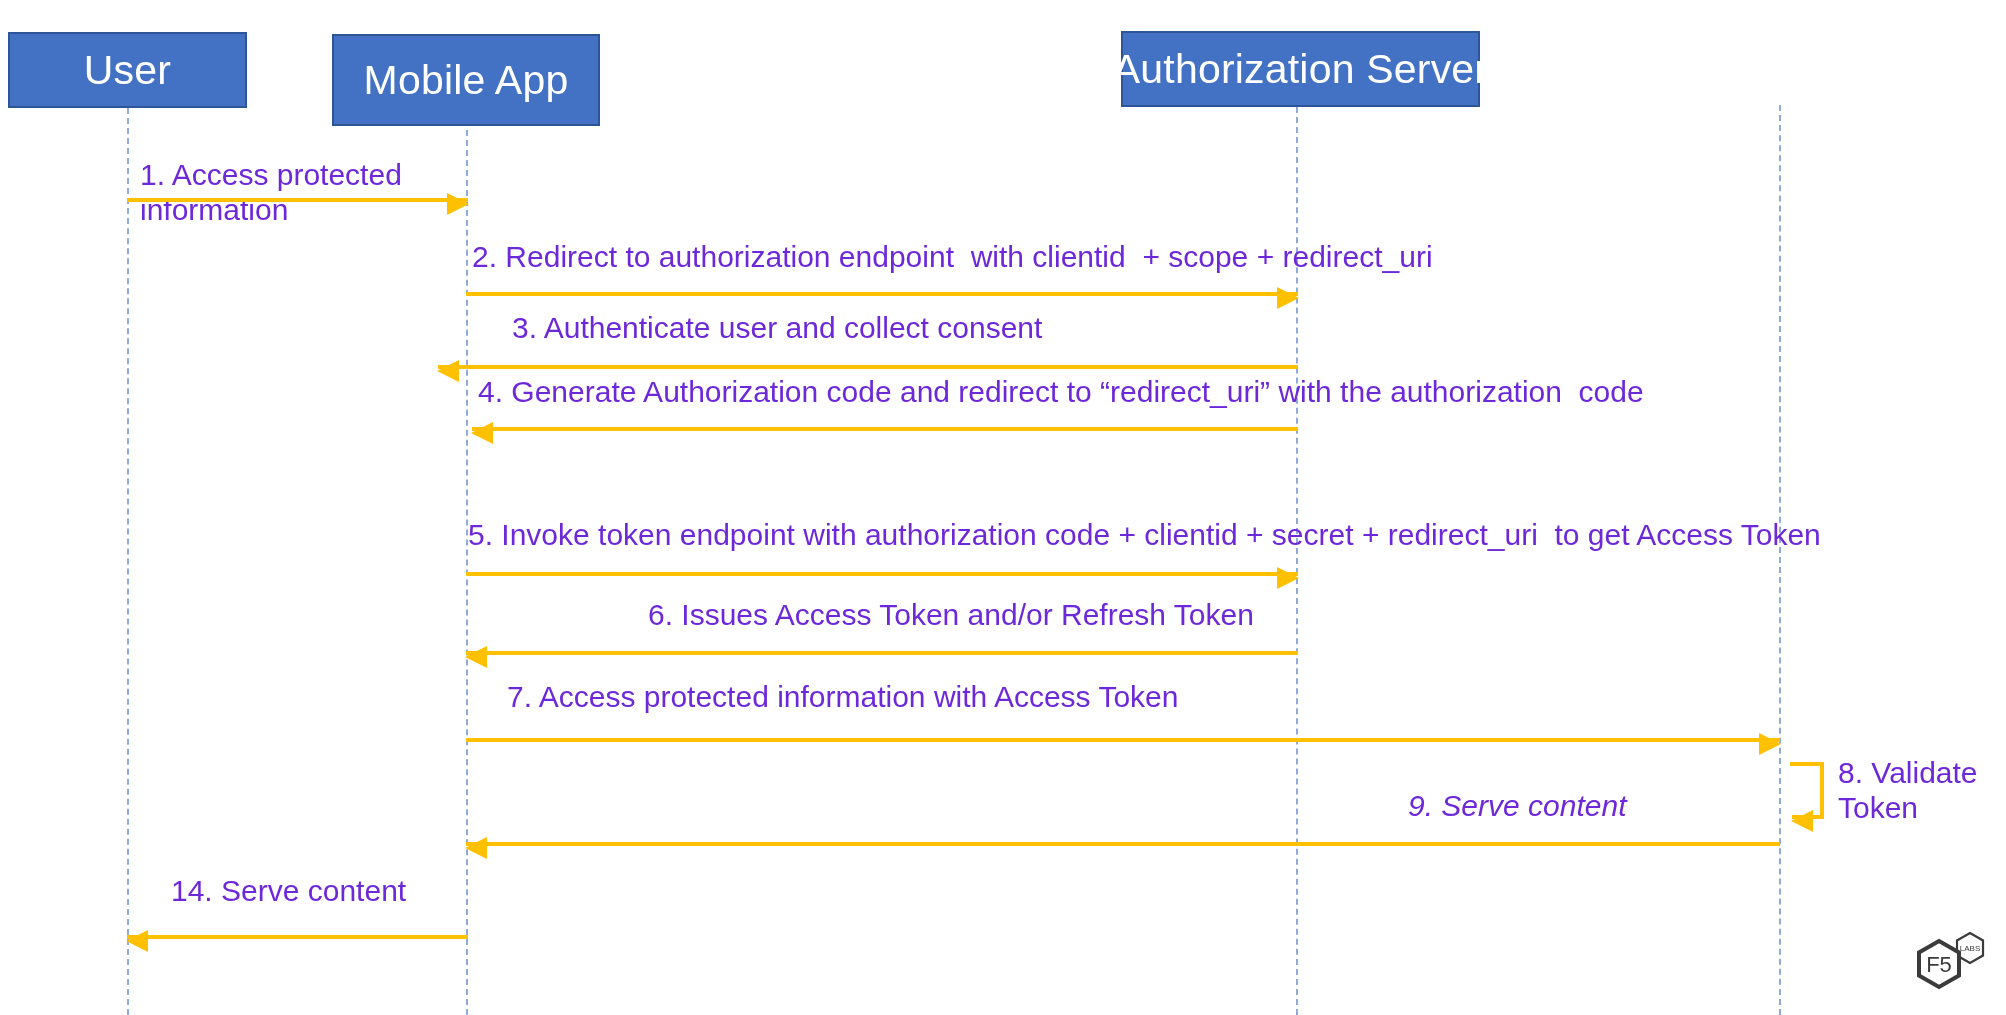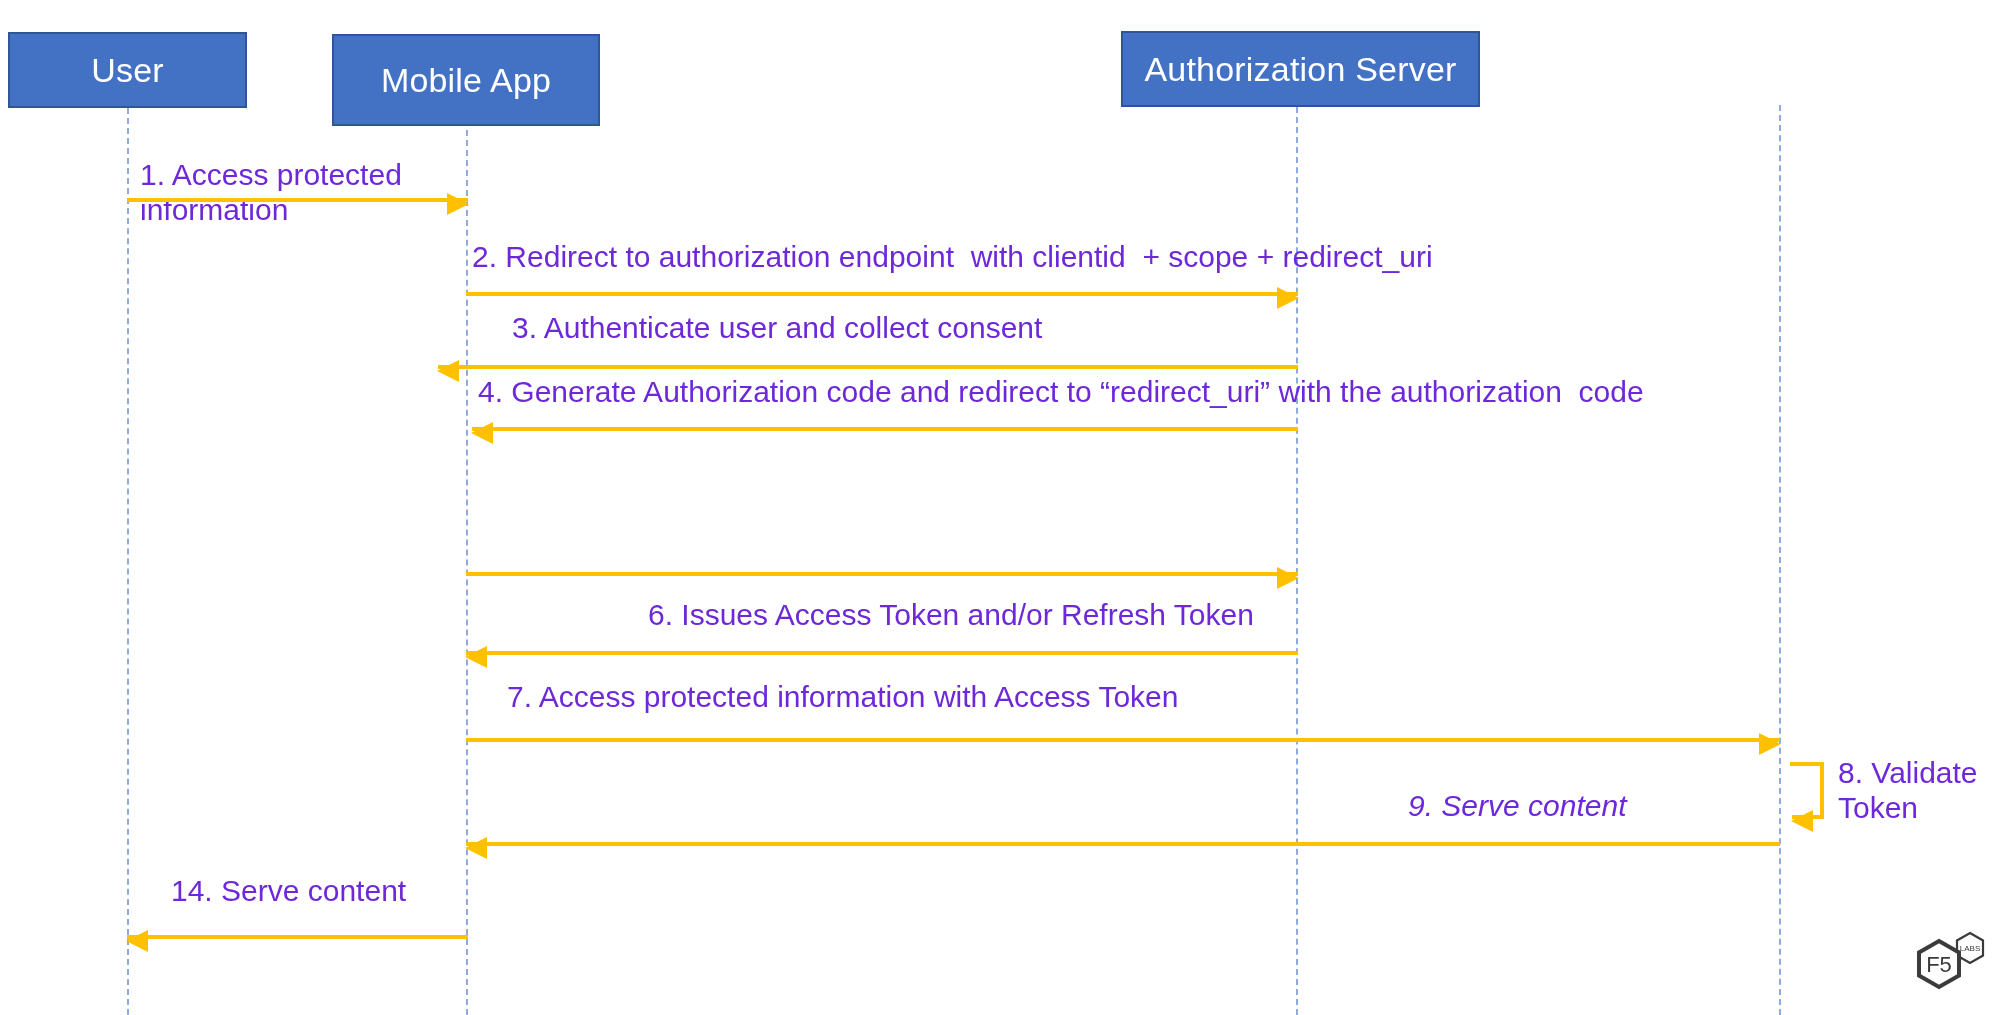--- a/index.html
+++ b/index.html
@@ -24,21 +24,21 @@
     position: absolute;
     box-sizing: border-box;
     background: #4372C4;
     border: 2px solid #2E5597;
     display: flex;
     align-items: center;
     justify-content: center;
   }
   .participant-label {
     color: #ffffff;
-    font-size: 34px;
+    font-size: 41px;
     font-weight: 400;
     letter-spacing: 0.2px;
     white-space: nowrap;
     line-height: 1;
   }
 
   
   .lifeline {
     position: absolute;
     width: 0;
@@ -141,20 +141,21 @@
   <div class="msg-label" style="left:512px; top:311px;">3. Authenticate user and collect consent</div>
   <div class="message" style="left:438px; top:365px; width:860px;">
     <span class="arrowhead left"></span>
   </div>
 
   <div class="msg-label" style="left:478px; top:375px;">4. Generate Authorization code and redirect to “redirect_uri” with the authorization  code</div>
   <div class="message" style="left:472px; top:427px; width:826px;">
     <span class="arrowhead left"></span>
   </div>
 
+  <div class="msg-label" style="left:468px; top:518px;">5. Invoke token endpoint with authorization code + clientid + secret + redirect_uri  to get Access Token</div>
   <div class="message" style="left:466px; top:572px; width:832px;">
     <span class="arrowhead right"></span>
   </div>
 
   <div class="msg-label" style="left:648px; top:598px;">6. Issues Access Token and/or Refresh Token</div>
   <div class="message" style="left:466px; top:651px; width:832px;">
     <span class="arrowhead left"></span>
   </div>
 
   <div class="msg-label" style="left:507px; top:680px;">7. Access protected information with Access Token</div>

